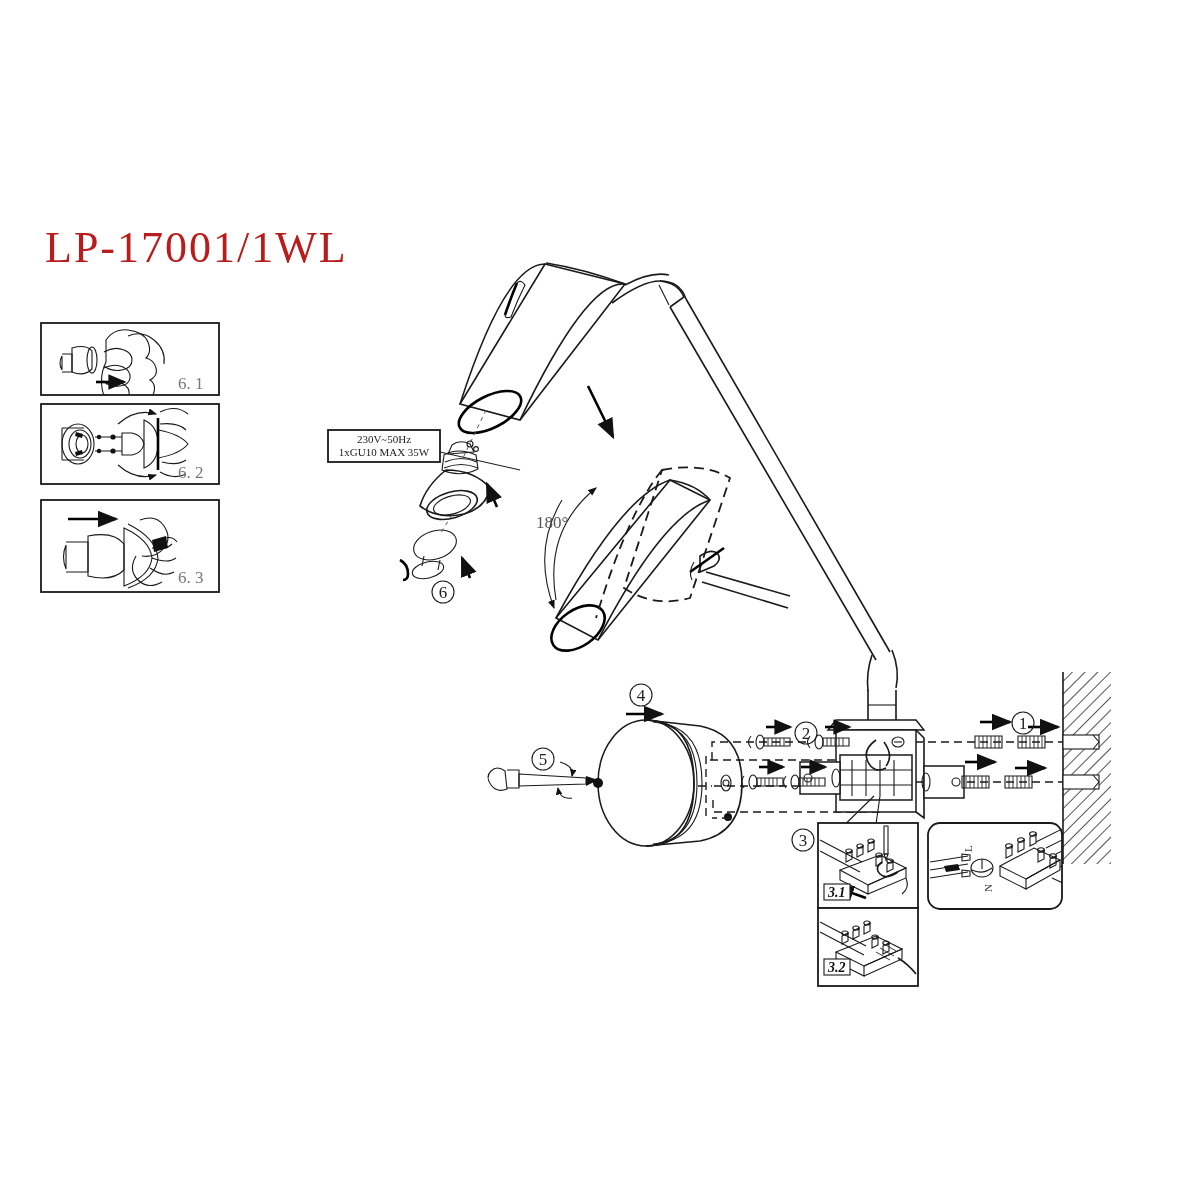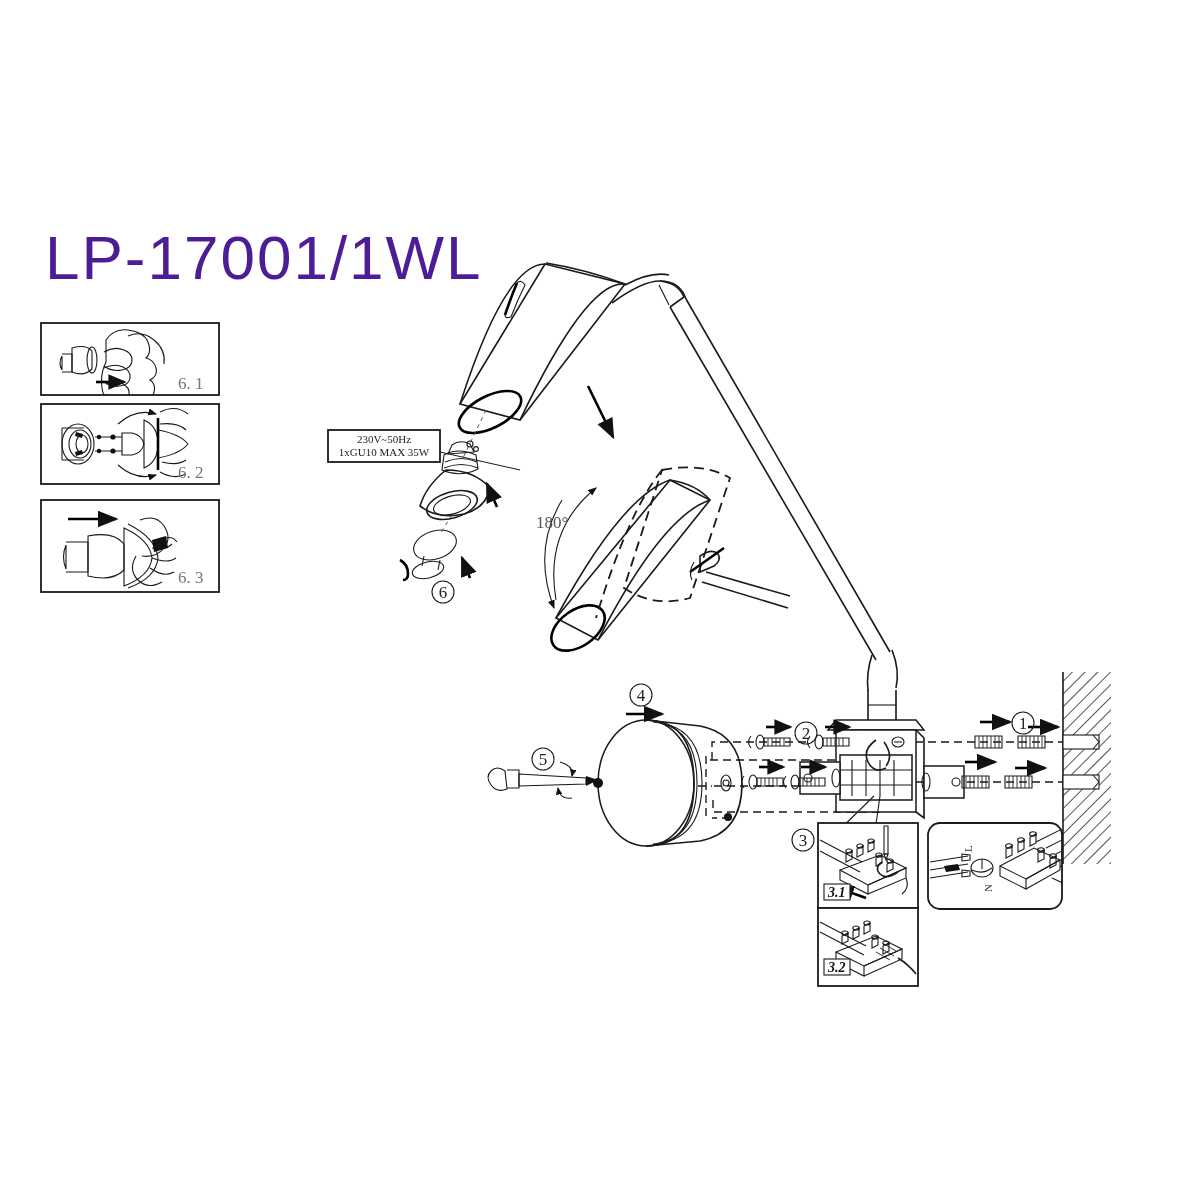--- a/index.html
+++ b/index.html
@@ -12,24 +12,24 @@
     width: 1200px;
     height: 1200px;
     background: #ffffff;
     overflow: hidden;
     font-family: "Liberation Serif", serif;
   }
   #page-title {
     position: absolute;
     left: 45px;
     top: 222px;
-    font-family: Liberation Sans, sans-serif;
-    font-size: 62px;
+    font-family: Liberation Serif, serif;
+    font-size: 44px;
     letter-spacing: 2px;
-    color: #4c1d95;
+    color: #b91c1c;
     white-space: nowrap;
   }
   svg.art {
     position: absolute;
     left: 0;
     top: 0;
     width: 1200px;
     height: 1200px;
   }
   .ln { fill: none; stroke: #1a1a1a; stroke-width: 1.6; }

